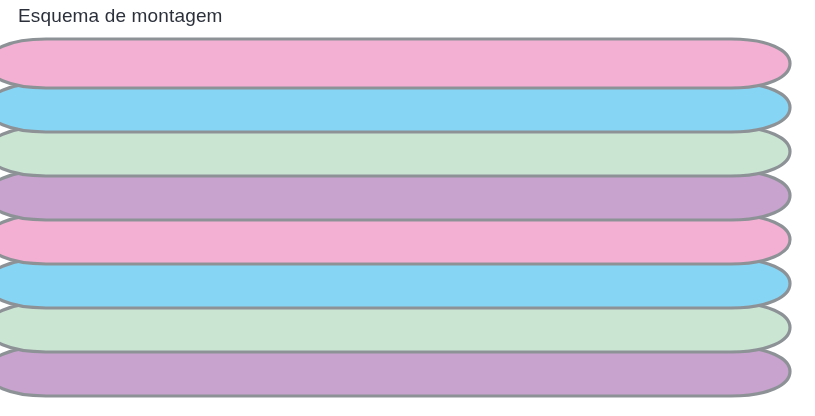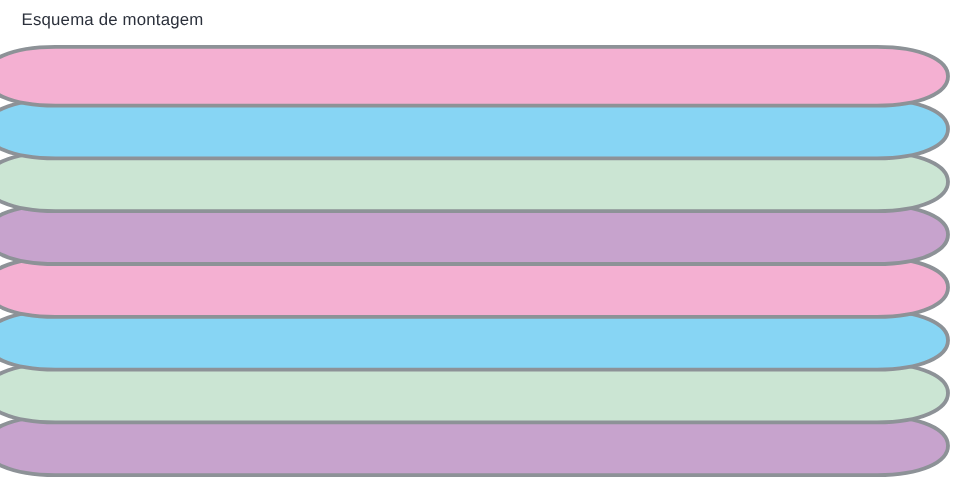--- a/index.html
+++ b/index.html
@@ -19,21 +19,21 @@
     position: relative;
     width: 815px;
     height: 416px;
     background: #ffffff;
   }
 
   #diagram-title {
     position: absolute;
     left: 18px;
     top: 6px;
-    font-size: 14px;
+    font-size: 19px;
     line-height: 20px;
     letter-spacing: 0.15px;
     color: #2b303b;
     white-space: nowrap;
     font-weight: 400;
   }
 
   #layer-stack {
     position: absolute;
     left: 0;

